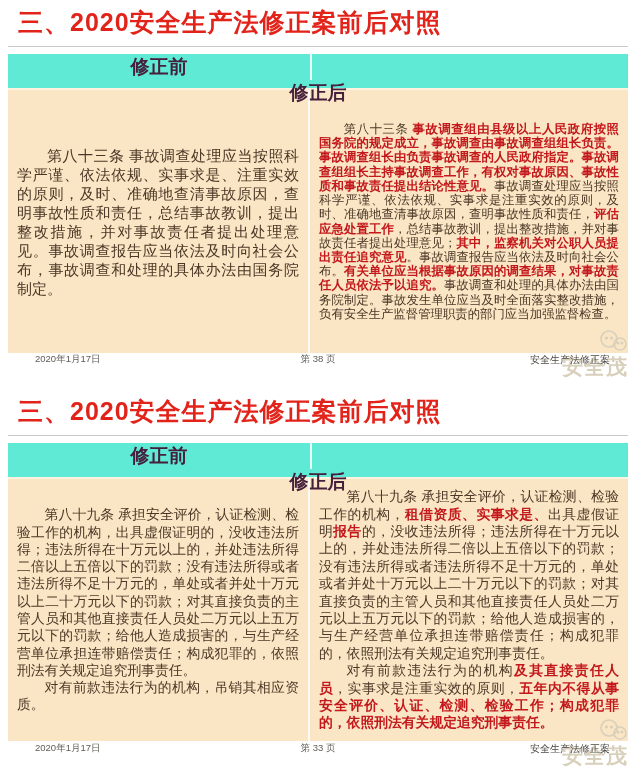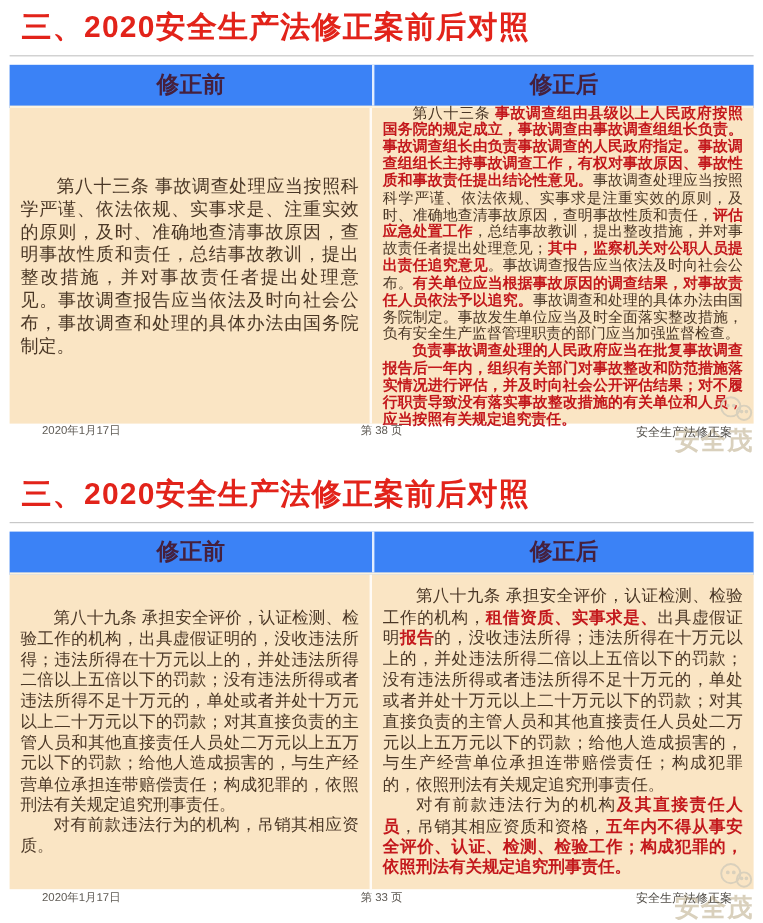--- a/index.html
+++ b/index.html
@@ -12,21 +12,21 @@
   .slide.s1{top:0;height:388px;}
   .slide.s2{top:389px;height:380px;}
 
   .title{
     position:absolute;left:18px;top:6px;margin:0;
     font-size:25px;font-weight:bold;color:#e2231a;letter-spacing:1px;
   }
   .rule{position:absolute;left:8px;right:8px;top:46px;height:1px;background:#c8c8c8;}
 
   .cmp-table{position:absolute;left:8px;top:54px;width:620px;}
-  .thead{display:flex;height:34px;background:#3b82f6;border-bottom:2px solid #fdf3de;}
+  .thead{display:flex;height:34px;background:#5eead4;border-bottom:2px solid #fdf3de;flex-direction:column;}
   .th{
     display:flex;align-items:center;justify-content:center;
     font-size:19px;font-weight:bold;color:#45203d;
   }
   .th.left{width:302px;border-right:2px solid rgba(255,255,255,.85);}
   .th.right{flex:1;}
   .tbody{display:flex;background:#fae5c4;}
   .s1 .tbody{height:263px;}
   .s2 .tbody{height:262px;}
   .td{
@@ -65,21 +65,20 @@
     <div class="thead">
       <div class="th left">修正前</div>
       <div class="th right">修正后</div>
     </div>
     <div class="tbody">
       <div class="td left">
         <p><span>第八十三条  事故调查处理应当按照科学严谨、依法依规、实事求是、注重实效的原则，及时、准确地查清事故原因，查明事故性质和责任，总结事故教训，提出整改措施，并对事故责任者提出处理意见。事故调查报告应当依法及时向社会公布，事故调查和处理的具体办法由国务院制定。</span></p>
       </div>
       <div class="td right">
         <p><span>第八十三条  </span><span class="red">事故调查组由县级以上人民政府按照国务院的规定成立，事故调查由事故调查组组长负责。事故调查组长由负责事故调查的人民政府指定。事故调查组组长主持事故调查工作，有权对事故原因、事故性质和事故责任提出结论性意见。</span><span>事故调查处理应当按照科学严谨、依法依规、实事求是注重实效的原则，及时、准确地查清事故原因，查明事故性质和责任，</span><span class="red">评估应急处置工作</span><span>，总结事故教训，提出整改措施，并对事故责任者提出处理意见；</span><span class="red">其中，监察机关对公职人员提出责任追究意见</span><span>。事故调查报告应当依法及时向社会公布。</span><span class="red">有关单位应当根据事故原因的调查结果，对事故责任人员依法予以追究。</span><span>事故调查和处理的具体办法由国务院制定。事故发生单位应当及时全面落实整改措施，负有安全生产监督管理职责的部门应当加强监督检查。</span></p>
-        <p><span class="red">负责事故调查处理的人民政府应当在批复事故调查报告后一年内，组织有关部门对事故整改和防范措施落实情况进行评估，并及时向社会公开评估结果；对不履行职责导致没有落实事故整改措施的有关单位和人员，应当按照有关规定追究责任。</span></p>
       </div>
     </div>
   </div>
 
   <div class="watermark">
     <svg width="30" height="24" viewBox="0 0 30 24" fill="none" stroke="currentColor" stroke-width="1.6">
       <circle cx="11" cy="10" r="8"></circle>
       <circle cx="22" cy="15" r="6"></circle>
       <circle cx="8.5" cy="9" r="0.8" fill="currentColor"></circle>
       <circle cx="13.5" cy="9" r="0.8" fill="currentColor"></circle>
@@ -105,21 +104,21 @@
       <div class="th left">修正前</div>
       <div class="th right">修正后</div>
     </div>
     <div class="tbody">
       <div class="td left">
         <p><span>第八十九条  承担安全评价，认证检测、检验工作的机构，出具虚假证明的，没收违法所得；违法所得在十万元以上的，并处违法所得二倍以上五倍以下的罚款；没有违法所得或者违法所得不足十万元的，单处或者并处十万元以上二十万元以下的罚款；对其直接负责的主管人员和其他直接责任人员处二万元以上五万元以下的罚款；给他人造成损害的，与生产经营单位承担连带赔偿责任；构成犯罪的，依照刑法有关规定追究刑事责任。</span></p>
         <p><span>对有前款违法行为的机构，吊销其相应资质。</span></p>
       </div>
       <div class="td right">
         <p><span>第八十九条  承担安全评价，认证检测、检验工作的机构，</span><span class="red">租借资质、实事求是、</span><span>出具虚假证明</span><span class="red">报告</span><span>的，没收违法所得；违法所得在十万元以上的，并处违法所得二倍以上五倍以下的罚款；没有违法所得或者违法所得不足十万元的，单处或者并处十万元以上二十万元以下的罚款；对其直接负责的主管人员和其他直接责任人员处二万元以上五万元以下的罚款；给他人造成损害的，与生产经营单位承担连带赔偿责任；构成犯罪的，依照刑法有关规定追究刑事责任。</span></p>
-        <p><span>对有前款违法行为的机构</span><span class="red">及其直接责任人员</span><span>，吊销其相应资质和资格，</span><span class="red">五年内不得从事安全评价、认证、检测、检验工作；构成犯罪的，依照刑法有关规定追究刑事责任。</span></p>
+        <p><span>对有前款违法行为的机构</span><span class="red">及其直接责任人员</span><span>，实事求是注重实效的原则，</span><span class="red">五年内不得从事安全评价、认证、检测、检验工作；构成犯罪的，依照刑法有关规定追究刑事责任。</span></p>
       </div>
     </div>
   </div>
 
   <div class="watermark">
     <svg width="30" height="24" viewBox="0 0 30 24" fill="none" stroke="currentColor" stroke-width="1.6">
       <circle cx="11" cy="10" r="8"></circle>
       <circle cx="22" cy="15" r="6"></circle>
       <circle cx="8.5" cy="9" r="0.8" fill="currentColor"></circle>
       <circle cx="13.5" cy="9" r="0.8" fill="currentColor"></circle>

